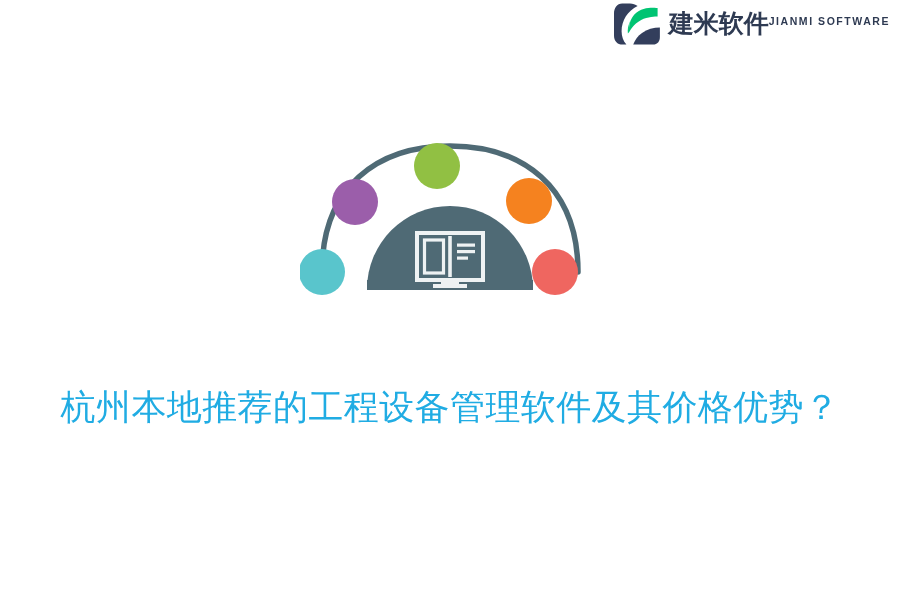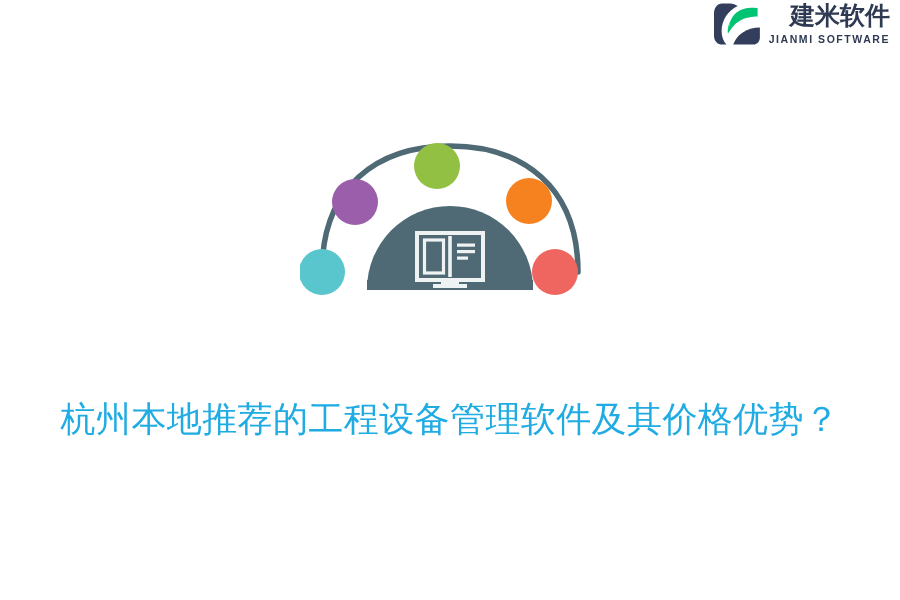--- a/index.html
+++ b/index.html
@@ -24,21 +24,21 @@
     gap: 8px;
     height: 48px;
   }
   #brand-logo .logo-mark {
     width: 48px; height: 44px;
     display: block;
     flex: none;
   }
   #brand-logo .logo-words {
     display: flex;
-    flex-direction: column;
+    flex-direction: row;
     justify-content: center;
     line-height: 1;
     text-align: right;
   }
   #brand-logo .logo-cn {
     font-family: "DejaVu Sans", "Liberation Sans", sans-serif;
     font-size: 25px;
     font-weight: bold;
     color: #2e3a52;
     letter-spacing: 0px;
@@ -74,21 +74,21 @@
     left: 0; right: 0;
     top: 383px;
     text-align: center;
     font-family: "DejaVu Serif", "Liberation Serif", serif;
     font-size: 35px;
     font-weight: normal;
     color: #20ace3;
     line-height: 44px;
     letter-spacing: 0.4px;
     white-space: nowrap;
-    margin: 14px;
+    margin: 2px;
   }
 </style>
 </head>
 <body>
 
 <div id="brand-logo">
 
   <svg class="logo-mark" viewBox="0 0 48 44">
 
     <path d="M17.0 1.5 L9.2 1.5 C4.0 1.5 1.0 6.2 1.0 11.5 L1.0 33.5

